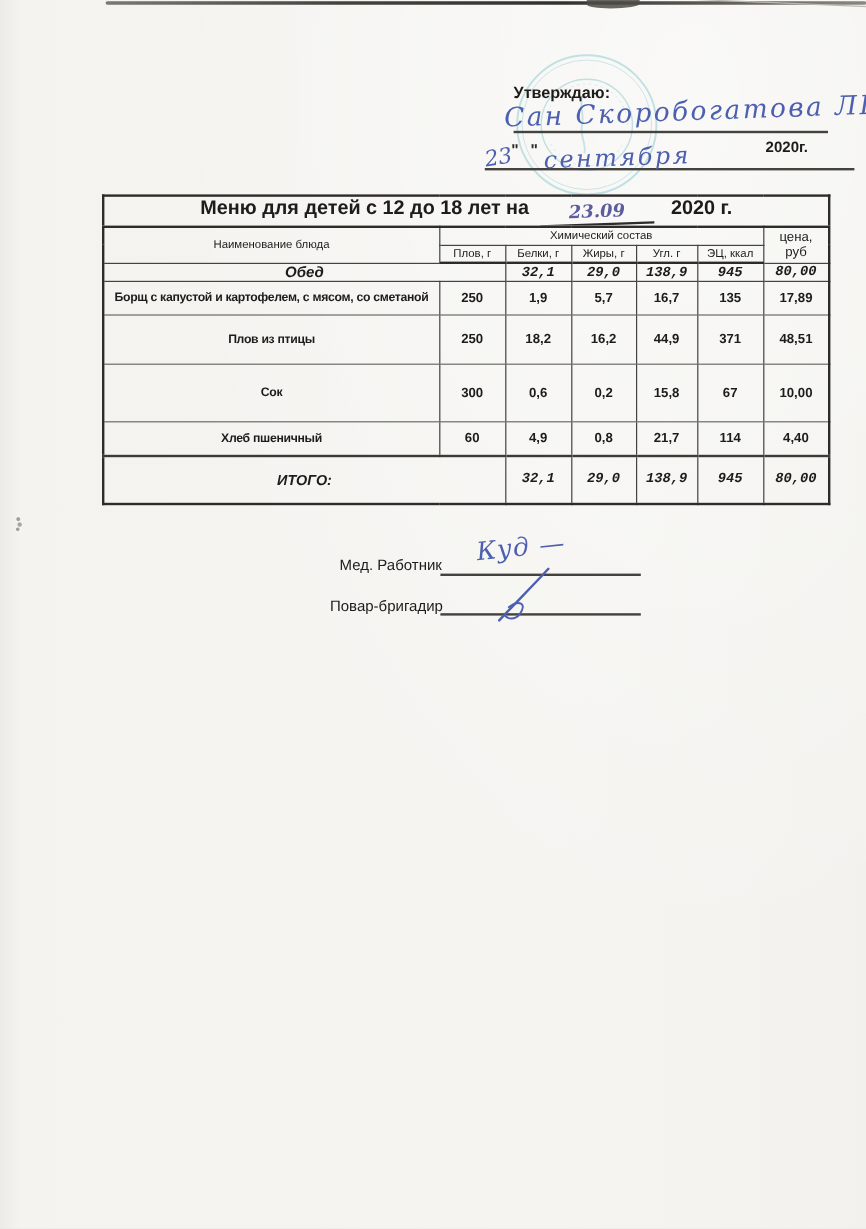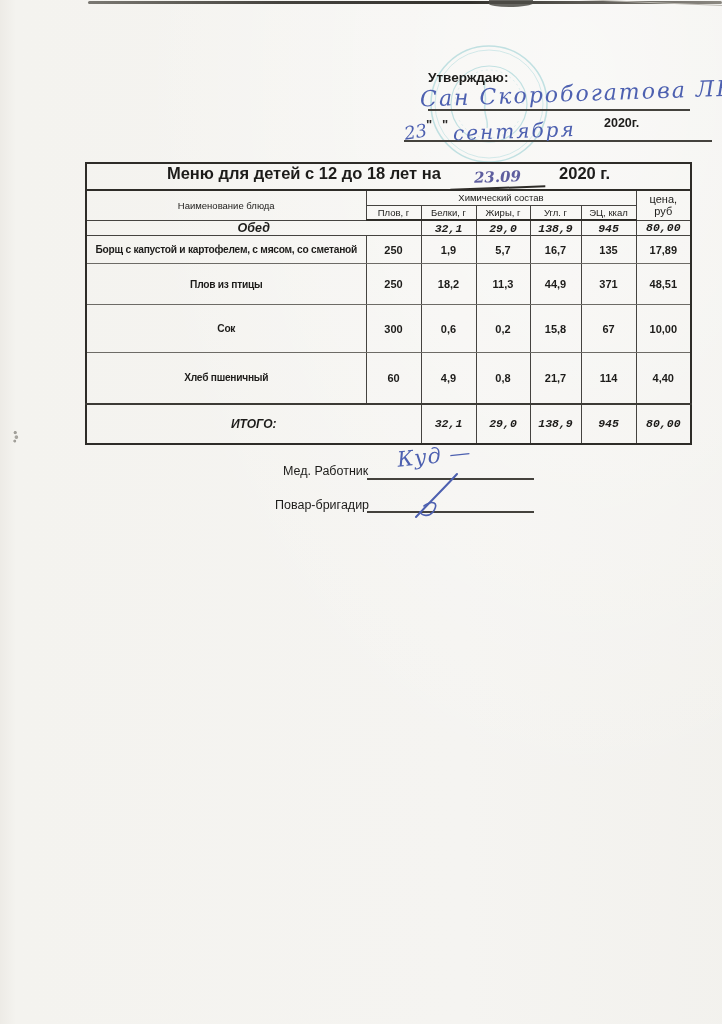--- a/index.html
+++ b/index.html
@@ -33,21 +33,21 @@
   .hw{font-family:"DejaVu Serif", serif;font-style:italic;color:#4d60b0;z-index:4;}
   .sig-main{left:420px;top:81px;font-size:22px;letter-spacing:2px;transform:rotate(-2deg);
     white-space:nowrap;}
   .uline{background:#44423d;z-index:2;}
   .u1{left:428px;top:109px;width:262px;height:2px;}
   .quote{font-size:13px;font-weight:bold;color:#2a2927;z-index:3;}
   .q1{left:426px;top:117px;}
   .q2{left:442px;top:117px;}
   .day-hw{left:404px;top:121px;font-size:18px;transform:rotate(-9deg);}
   .month-hw{left:453px;top:119px;font-size:20px;letter-spacing:2px;transform:rotate(-2deg);}
-  .year-top{left:604px;top:116px;font-weight:bold;font-size:12.5px;z-index:3;}
+  .year-top{left:638px;top:116px;font-weight:bold;font-size:12.5px;z-index:3;}
   .u2{left:404px;top:140px;width:308px;height:2px;}
   
   table.menu{position:absolute;left:85px;top:162px;width:607px;z-index:3;
     border-collapse:collapse;table-layout:fixed;background:transparent;}
   table.menu td{border:1px solid #454340;padding:0;text-align:center;vertical-align:middle;
     overflow:hidden;color:#1d1c1a;}
   table.menu{border:2px solid #2e2c28;}
   tr.title-row td{border-bottom:2px solid #2e2c28;}
   tr.h2-row td{border-bottom:2px solid #2e2c28;}
   tr.data-row td{border-top-color:#6d6b66;border-bottom-color:#6d6b66;}
@@ -151,35 +151,35 @@
       <td class="num">1,9</td>
       <td class="num">5,7</td>
       <td class="num">16,7</td>
       <td class="num">135</td>
       <td class="num">17,89</td>
     </tr>
     <tr class="data-row" style="height:41px">
       <td class="dish">Плов из птицы</td>
       <td class="num">250</td>
       <td class="num">18,2</td>
-      <td class="num">11,3</td>
+      <td class="num">16,2</td>
       <td class="num">44,9</td>
       <td class="num">371</td>
       <td class="num">48,51</td>
     </tr>
     <tr class="data-row" style="height:48px">
       <td class="dish">Сок</td>
       <td class="num">300</td>
       <td class="num">0,6</td>
       <td class="num">0,2</td>
       <td class="num">15,8</td>
       <td class="num">67</td>
       <td class="num">10,00</td>
     </tr>
-    <tr class="data-row" style="height:51px">
+    <tr class="data-row" style="height:28px">
       <td class="dish">Хлеб пшеничный</td>
       <td class="num">60</td>
       <td class="num">4,9</td>
       <td class="num">0,8</td>
       <td class="num">21,7</td>
       <td class="num">114</td>
       <td class="num">4,40</td>
     </tr>
     <tr class="total-row" style="height:40px">
       <td colspan="2" class="total-label">ИТОГО:</td>

